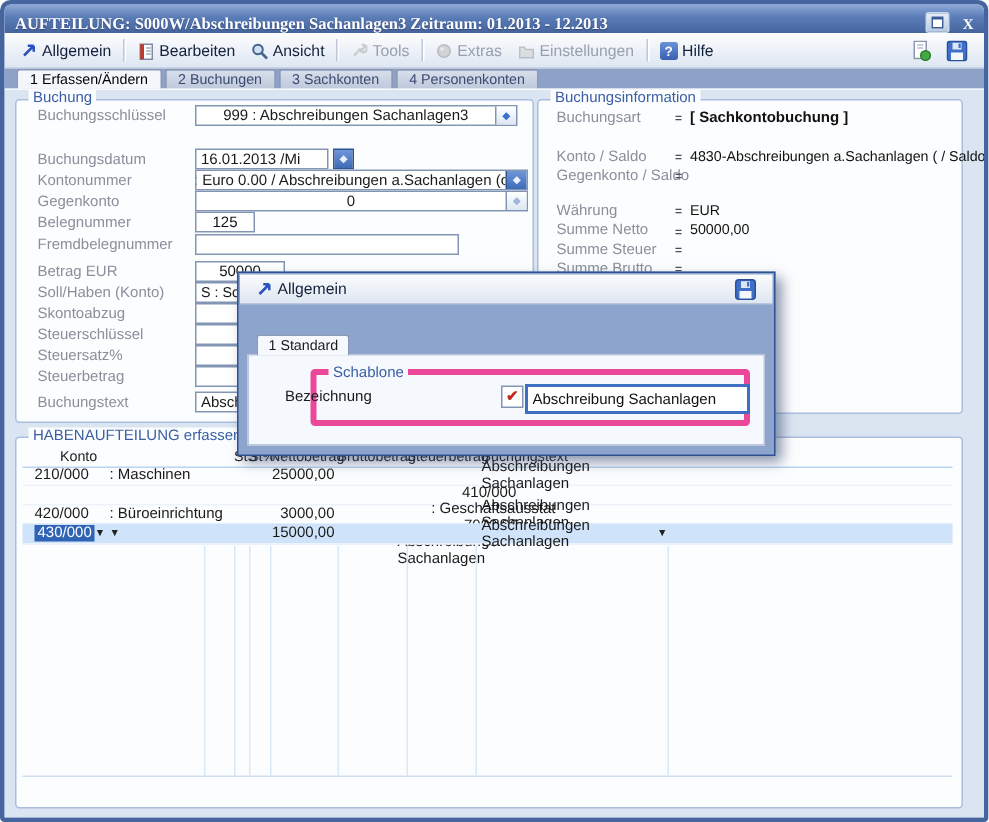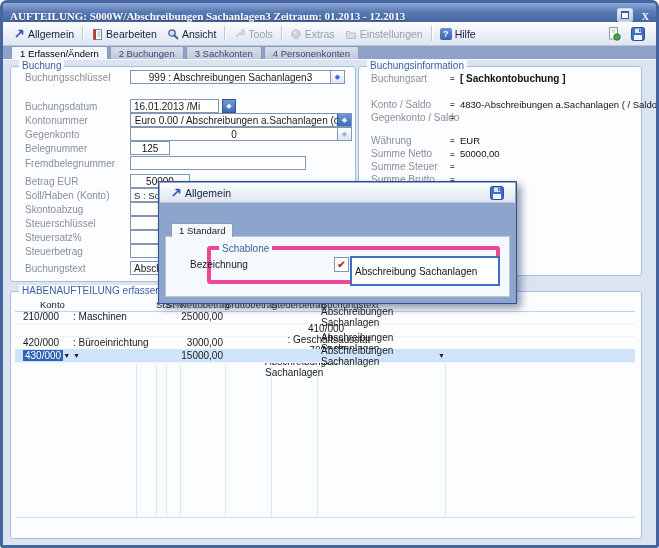--- a/index.html
+++ b/index.html
@@ -81,21 +81,21 @@
   .dbtn.close{background:linear-gradient(#ea9583,#c6402c);color:#fff;font-weight:bold;border-color:#8e2615;}
   .dlg-menu{height:19px;margin:1px 1px 0;background:linear-gradient(#fbfcfd,#dde6f1);display:flex;
             align-items:center;padding:0 6px;border-bottom:1px solid #b9c6db;}
   .dlg-tab{position:absolute;top:41px;left:12px;background:#f5f8fc;border:1px solid #8c99b4;border-bottom:none;
            font-size:9.5px;padding:1px 7px;border-radius:2px 2px 0 0;z-index:2;}
   .dlg-content{position:absolute;left:6px;right:6px;top:54px;bottom:6px;background:#f5f8fc;border:1px solid #b9c6db;}
   .dlg-grp{position:absolute;left:9px;right:9px;top:9px;bottom:12px;border:4px solid #ec4899;border-radius:3px;margin-left:32px;}
   .dlg-grp .grp-label{background:#f5f8fc;}
   .chk{position:absolute;width:13px;height:13px;border:1px solid #8296b4;background:#fff;color:#c22a1c;
        font-size:10px;font-weight:bold;display:flex;align-items:center;justify-content:center;line-height:1;}
-  .dlg-input{position:absolute;height:30px;border:2px solid #3f6fc1;background:#fff;font-size:10px;
+  .dlg-input{position:absolute;height:20px;border:2px solid #3f6fc1;background:#fff;font-size:10px;
              box-sizing:border-box;padding:0 3px;font-family:"Liberation Sans",sans-serif;color:#111;}
   svg{display:block;}
 </style>
 </head>
 <body>
 
 <div class="win">
 
   <div class="titlebar">
     <span class="t">AUFTEILUNG: S000W/Abschreibungen Sachanlagen3 Zeitraum: 01.2013 - 12.2013</span>

